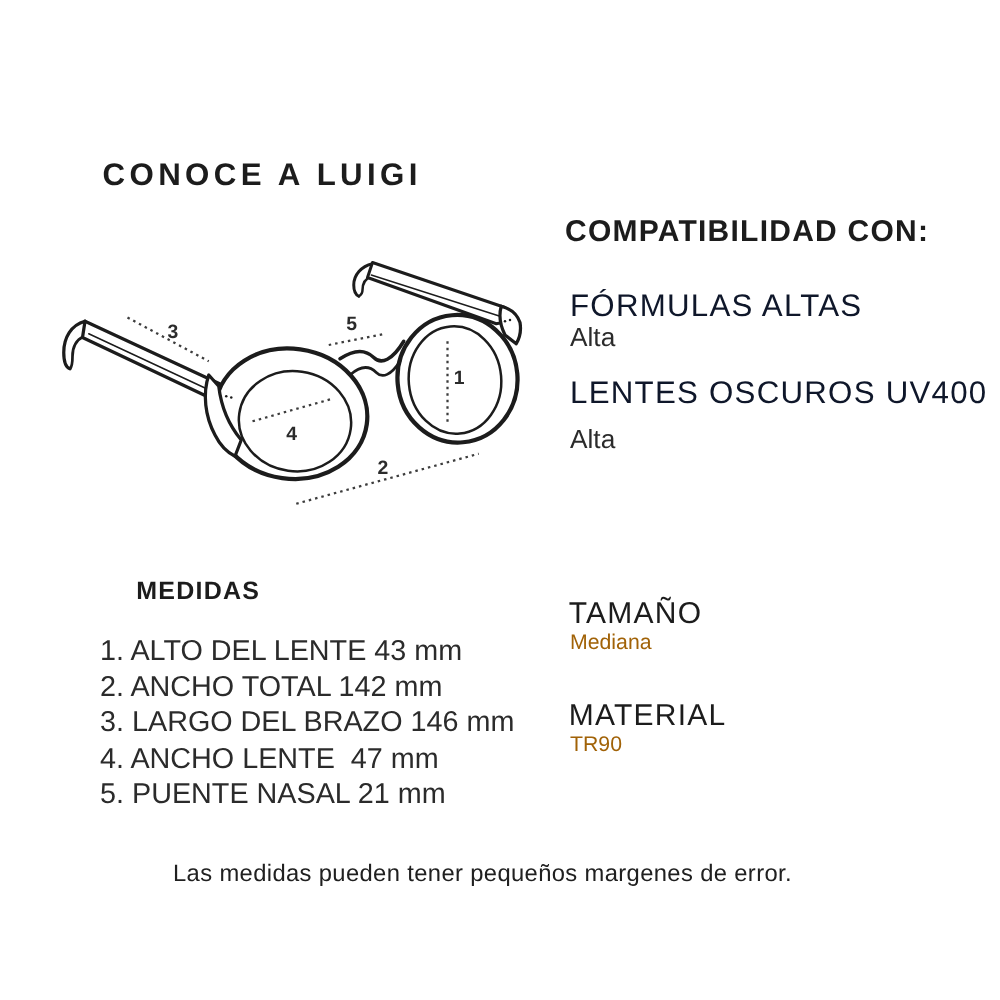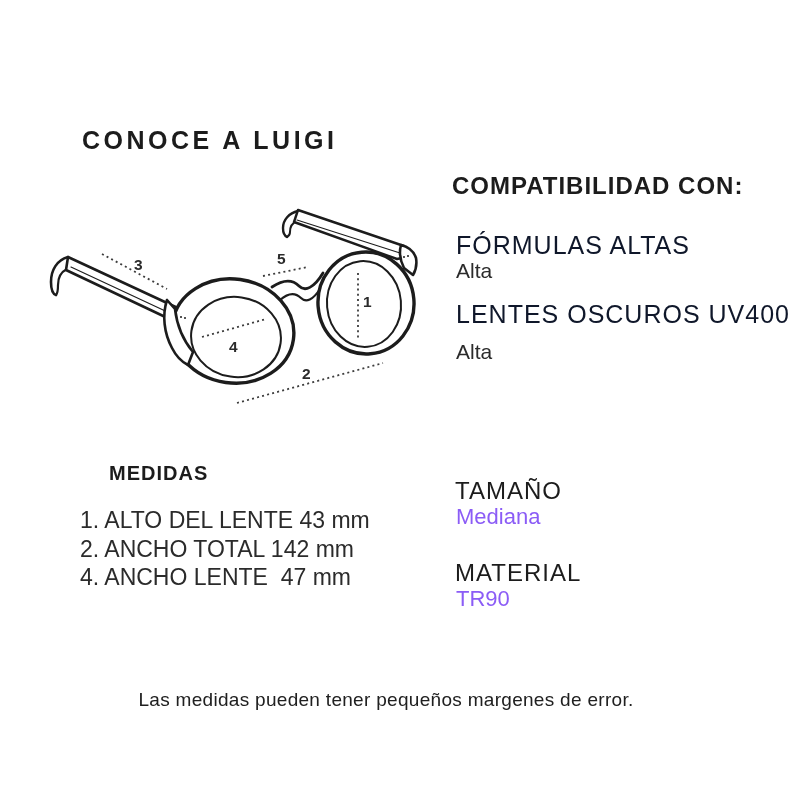--- a/index.html
+++ b/index.html
@@ -46,21 +46,21 @@
   }
   .measure-item { white-space: pre; }
 
   .spec-label {
     left: 455px;
     font-size: 24px; font-weight: 400;
     letter-spacing: 1px; color: #1c1c1c;
   }
   .spec-value {
     left: 456px;
-    font-size: 22px; color: #8b5cf6;
+    font-size: 17px; color: #a16207;
   }
 
   .footer-note {
     left: 0; top: 689px; width: 772px;
     text-align: center;
     font-size: 19px; letter-spacing: 0.3px;
     color: #202020;
   }
 
   .glasses-figure {
@@ -156,21 +156,23 @@
 <div class="abs compat-heading">COMPATIBILIDAD CON:</div>
 <div class="abs compat-label" style="top:231px;">FÓRMULAS ALTAS</div>
 <div class="abs compat-value" style="top:259px;">Alta</div>
 <div class="abs compat-label" style="top:300px;">LENTES OSCUROS UV400</div>
 <div class="abs compat-value" style="top:340px;">Alta</div>
 
 <div class="abs medidas-heading">MEDIDAS</div>
 <div class="abs measures-list">
   <div class="measure-item">1. ALTO DEL LENTE 43 mm</div>
   <div class="measure-item">2. ANCHO TOTAL 142 mm</div>
+  <div class="measure-item">3. LARGO DEL BRAZO 146 mm</div>
   <div class="measure-item">4. ANCHO LENTE  47 mm</div>
+  <div class="measure-item">5. PUENTE NASAL 21 mm</div>
 </div>
 
 <div class="abs spec-label" style="top:477px;">TAMAÑO</div>
 <div class="abs spec-value" style="top:504px;">Mediana</div>
 <div class="abs spec-label" style="top:559px;">MATERIAL</div>
 <div class="abs spec-value" style="top:586px;">TR90</div>
 
 <div class="abs footer-note">Las medidas pueden tener pequeños margenes de error.</div>
 
 </body></html>

